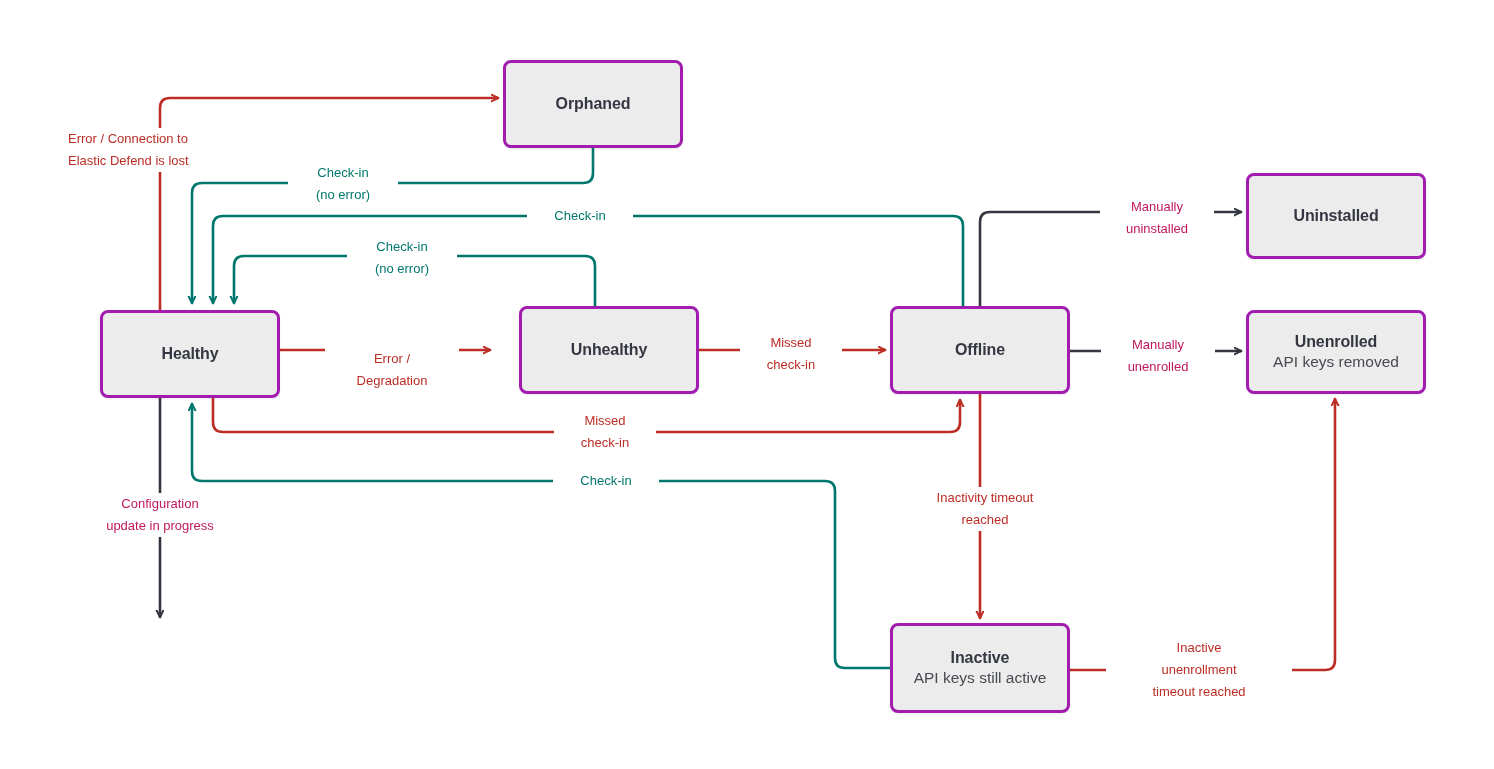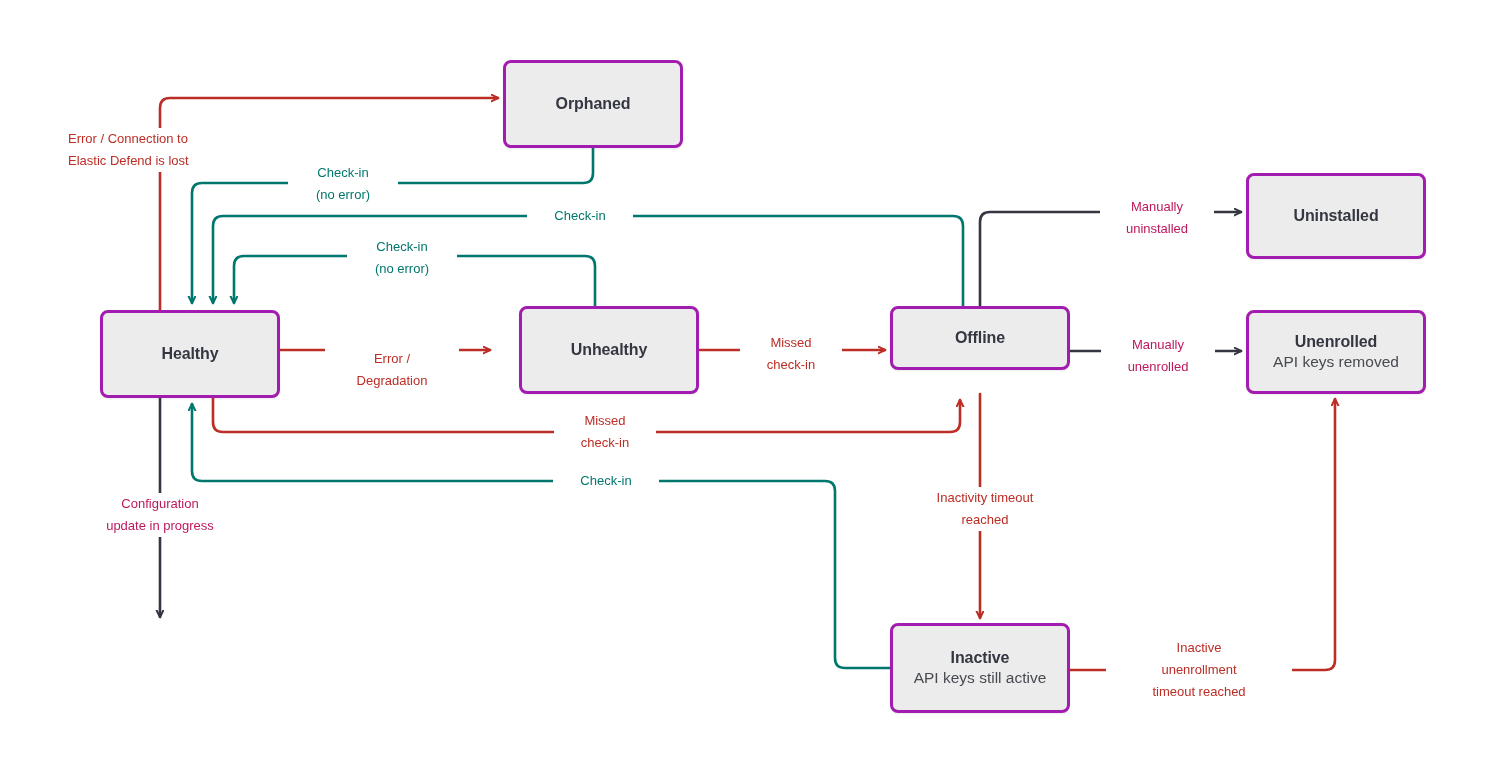--- a/index.html
+++ b/index.html
@@ -116,21 +116,21 @@
   </div>
 
   <div class="node" style="left:100px; top:310px; width:180px; height:88px;">
     <div class="title">Healthy</div>
   </div>
 
   <div class="node" style="left:495px; top:306px; width:180px; height:88px;margin-left:24px;">
     <div class="title">Unhealthy</div>
   </div>
 
-  <div class="node" style="left:890px; top:306px; width:180px; height:64px;">
+  <div class="node" style="left:890px; top:306px; width:180px; height:88px;">
     <div class="title">Offline</div>
   </div>
 
   <div class="node" style="left:1246px; top:173px; width:180px; height:86px;">
     <div class="title">Uninstalled</div>
   </div>
 
   <div class="node" style="left:1246px; top:310px; width:180px; height:84px;">
     <div class="title">Unenrolled</div>
     <div class="sub">API keys removed</div>

